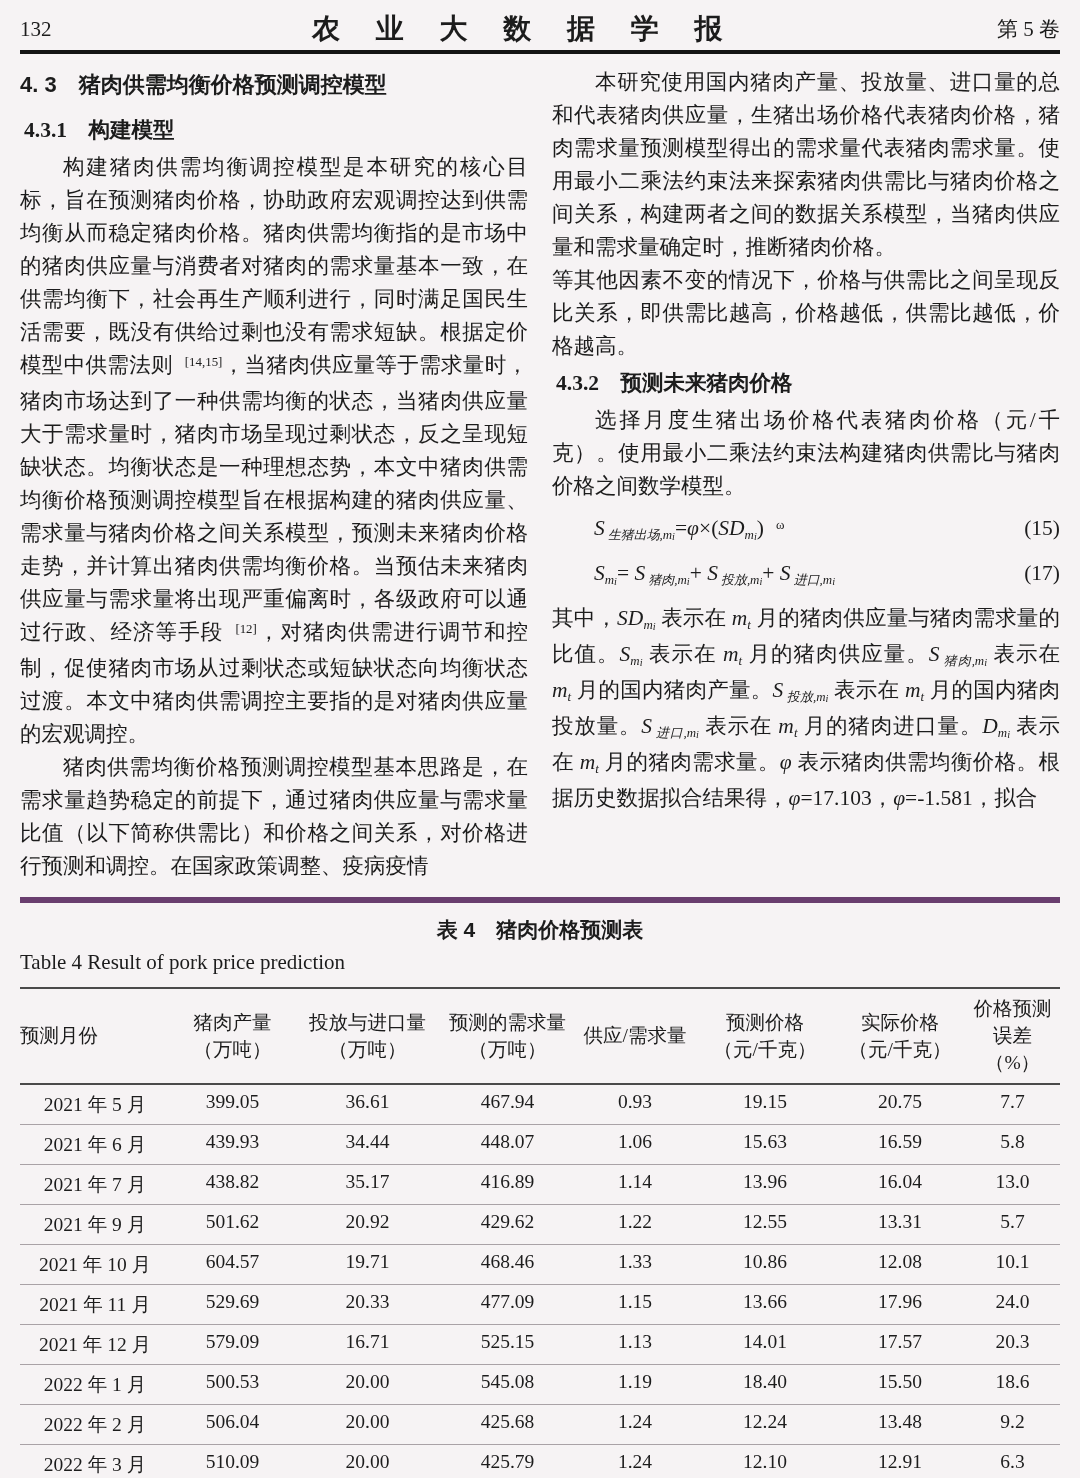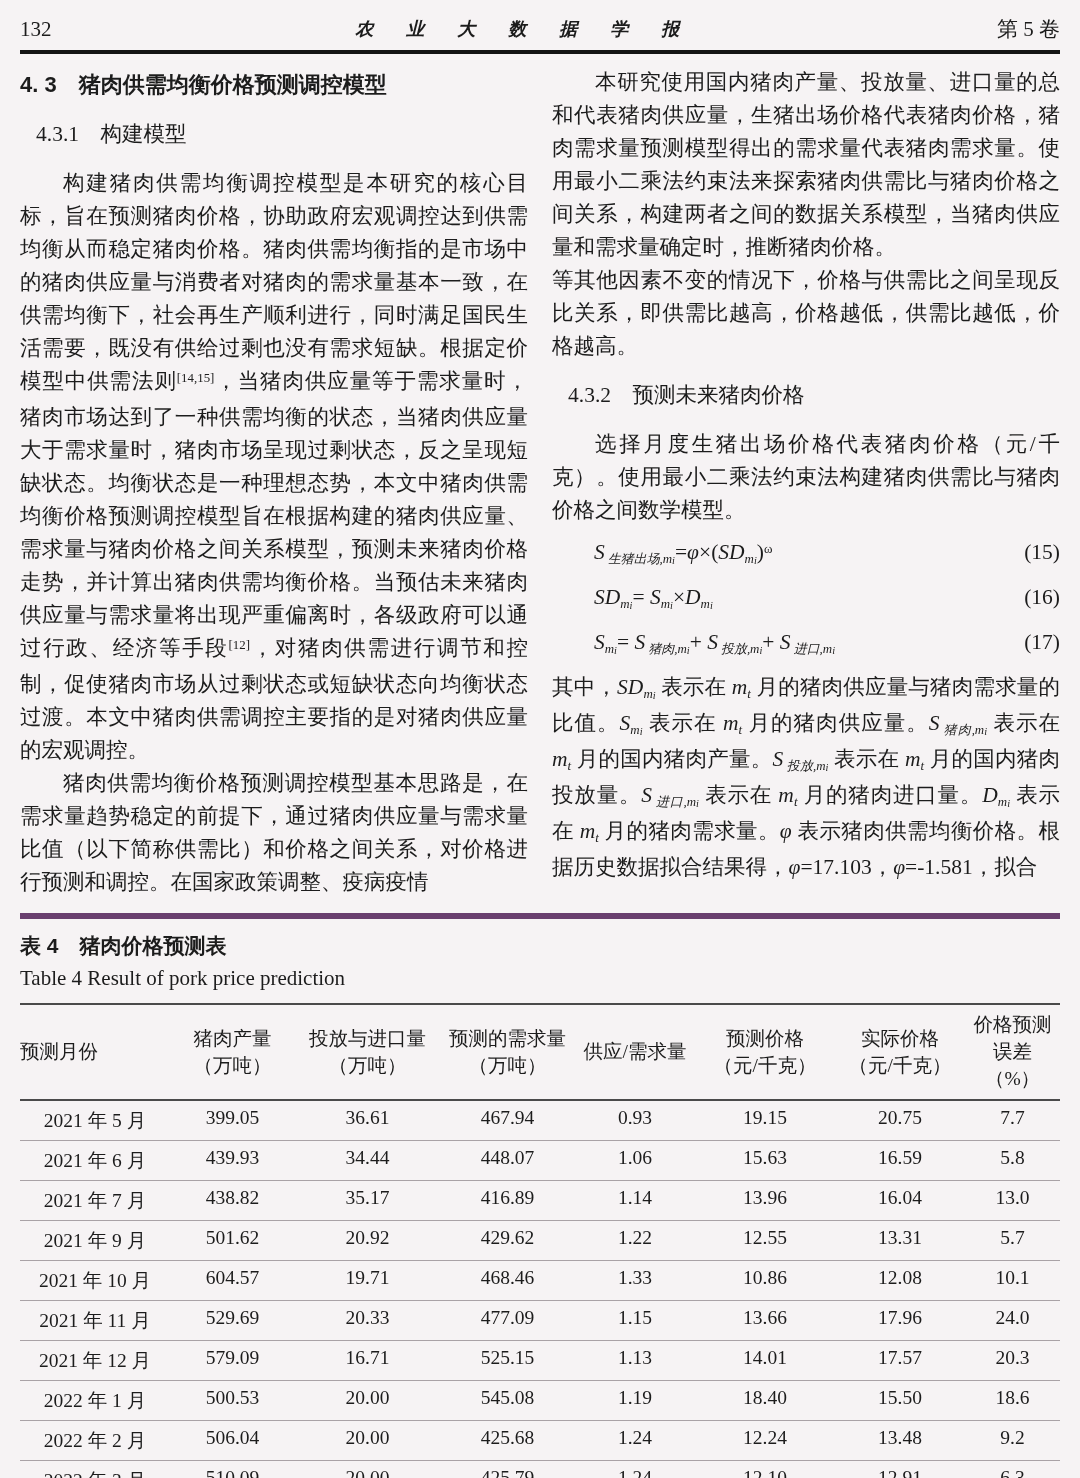--- a/index.html
+++ b/index.html
@@ -7,42 +7,42 @@
     width:1080px;height:1478px;overflow:hidden;
     background:#f6f3f4;color:#1c1c1c;
     font-family:"Liberation Serif","DejaVu Serif",serif;
     display:flex;flex-direction:column;box-sizing:border-box;
   }
   .page{padding:0 20px;display:flex;flex-direction:column;flex:1;}
   
   .runhead{display:flex;align-items:center;justify-content:space-between;
     padding-top:12px;height:34px;font-size:21px;}
   .runhead .journal{font-family:"Liberation Sans","DejaVu Sans",sans-serif;
-    font-weight:600;letter-spacing:14px;font-size:18px;font-style:italic;}
+    font-weight:600;letter-spacing:14px;font-size:28px;}
   .headrule{border-bottom:4px solid #141414;margin-top:4px;}
   
   .cols{display:flex;gap:24px;padding-top:12px;}
   .col{width:calc(50% - 12px);font-size:21.5px;line-height:33px;text-align:justify;}
   .sec-h{font-family:"Liberation Sans","DejaVu Sans",sans-serif;
     font-weight:700;font-size:22px;line-height:34px;margin:2px 0 12px;text-align:left;}
-  .sub-h{font-size:21.5px;line-height:33px;margin:16px;text-align:left;}
+  .sub-h{font-size:21.5px;line-height:33px;margin:4px;text-align:left;font-weight:bold;}
   p.body-p{margin:0;}
   p.indent{text-indent:2em;}
-  .seg-sup{font-size:0.60em;position:relative;top:-0.45em;}
+  .seg-sup{font-size:0.60em;position:relative;top:-0.45em;margin-left:12px;}
   .seg-sub{font-size:0.60em;font-style:italic;position:relative;top:0.28em;}
   .seg-sub2{font-size:0.48em;font-style:italic;position:relative;top:0.46em;}
   .seg-i{font-style:italic;}
   
   .formula{display:flex;align-items:baseline;margin:9px 0;font-size:21.5px;}
   .f-body{flex:1;padding-left:42px;text-align:left;}
   .f-num{width:64px;text-align:right;}
   
   .accent-bar{height:6px;background:#693e6e;margin-top:14px;}
   .cap-zh{font-family:"Liberation Sans","DejaVu Sans",sans-serif;font-weight:700;
-    font-size:21px;margin:13px 0 6px;}
+    font-size:21px;margin:13px 0 6px;text-align:center;}
   .cap-en{font-size:21px;margin:0 0 12px;}
   .ptable{--cols:150px 125px 145px 135px 120px 140px 130px 95px;}
   .thead{display:grid;grid-template-columns:var(--cols);
     border-top:2px solid #4a4a4a;border-bottom:2px solid #4a4a4a;
     padding:6px 0 7px;}
   .hcell{display:flex;flex-direction:column;justify-content:center;align-items:center;
     font-size:19.5px;line-height:27px;text-align:center;}
   .hcell.c0{align-items:flex-start;text-align:left;justify-content:center;}
   .trow{display:grid;grid-template-columns:var(--cols);border-bottom:1px solid #a9a2a6;}
   .tcell{font-size:19.5px;padding:6px 0;text-align:center;}
@@ -72,24 +72,20 @@
       <p class="body-p indent">本研究使用国内猪肉产量、投放量、进口量的总和代表猪肉供应量，生猪出场价格代表猪肉价格，猪肉需求量预测模型得出的需求量代表猪肉需求量。使用最小二乘法约束法来探索猪肉供需比与猪肉价格之间关系，构建两者之间的数据关系模型，当猪肉供应量和需求量确定时，推断猪肉价格。</p>
       <p class="body-p">等其他因素不变的情况下，价格与供需比之间呈现反比关系，即供需比越高，价格越低，供需比越低，价格越高。</p>
       <div class="sub-h">4.3.2　预测未来猪肉价格</div>
       <p class="body-p indent">选择月度生猪出场价格代表猪肉价格（元/千克）。使用最小二乘法约束法构建猪肉供需比与猪肉价格之间数学模型。</p>
 
       <div class="formula">
         <span class="f-body"><span class="seg-i">S</span><span class="seg-sub"> 生猪出场,m</span><span class="seg-sub2">i</span><span>=</span><span class="seg-i">φ</span><span>×(</span><span class="seg-i">SD</span><span class="seg-sub">m</span><span class="seg-sub2">i</span><span>)</span><span class="seg-sup">ω</span></span>
         <span class="f-num">(15)</span>
       </div>
       <div class="formula">
-        <span class="f-body"><span class="seg-i">SD</span><span class="seg-sub">m</span><span class="seg-sub2">i</span><span>= </span><span class="seg-i">S</span><span class="seg-sub">m</span><span class="seg-sub2">i</span><span>×</span><span class="seg-i">D</span><span class="seg-sub">m</span><span class="seg-sub2">i</span></span>
-        <span class="f-num">(16)</span>
-      </div>
-      <div class="formula">
         <span class="f-body"><span class="seg-i">S</span><span class="seg-sub">m</span><span class="seg-sub2">i</span><span>= </span><span class="seg-i">S</span><span class="seg-sub"> 猪肉,m</span><span class="seg-sub2">i</span><span>+ </span><span class="seg-i">S</span><span class="seg-sub"> 投放,m</span><span class="seg-sub2">i</span><span>+ </span><span class="seg-i">S</span><span class="seg-sub"> 进口,m</span><span class="seg-sub2">i</span></span>
         <span class="f-num">(17)</span>
       </div>
 
       <p class="body-p"><span>其中，</span><span class="seg-i">SD</span><span class="seg-sub">m</span><span class="seg-sub2">i</span><span> 表示在 </span><span class="seg-i">m</span><span class="seg-sub">t</span><span> 月的猪肉供应量与猪肉需求量的比值。</span><span class="seg-i">S</span><span class="seg-sub">m</span><span class="seg-sub2">i</span><span> 表示在 </span><span class="seg-i">m</span><span class="seg-sub">t</span><span> 月的猪肉供应量。</span><span class="seg-i">S</span><span class="seg-sub"> 猪肉,m</span><span class="seg-sub2">i</span><span> 表示在 </span><span class="seg-i">m</span><span class="seg-sub">t</span><span> 月的国内猪肉产量。</span><span class="seg-i">S</span><span class="seg-sub"> 投放,m</span><span class="seg-sub2">i</span><span> 表示在 </span><span class="seg-i">m</span><span class="seg-sub">t</span><span> 月的国内猪肉投放量。</span><span class="seg-i">S</span><span class="seg-sub"> 进口,m</span><span class="seg-sub2">i</span><span> 表示在 </span><span class="seg-i">m</span><span class="seg-sub">t</span><span> 月的猪肉进口量。</span><span class="seg-i">D</span><span class="seg-sub">m</span><span class="seg-sub2">i</span><span> 表示在 </span><span class="seg-i">m</span><span class="seg-sub">t</span><span> 月的猪肉需求量。</span><span class="seg-i">φ</span><span> 表示猪肉供需均衡价格。根据历史数据拟合结果得，</span><span class="seg-i">φ</span><span>=17.103，</span><span class="seg-i">φ</span><span>=-1.581，拟合</span></p>
     </div>
   </div>
 
   <div class="accent-bar"></div>
   <div class="cap-zh">表 4　猪肉价格预测表</div>

